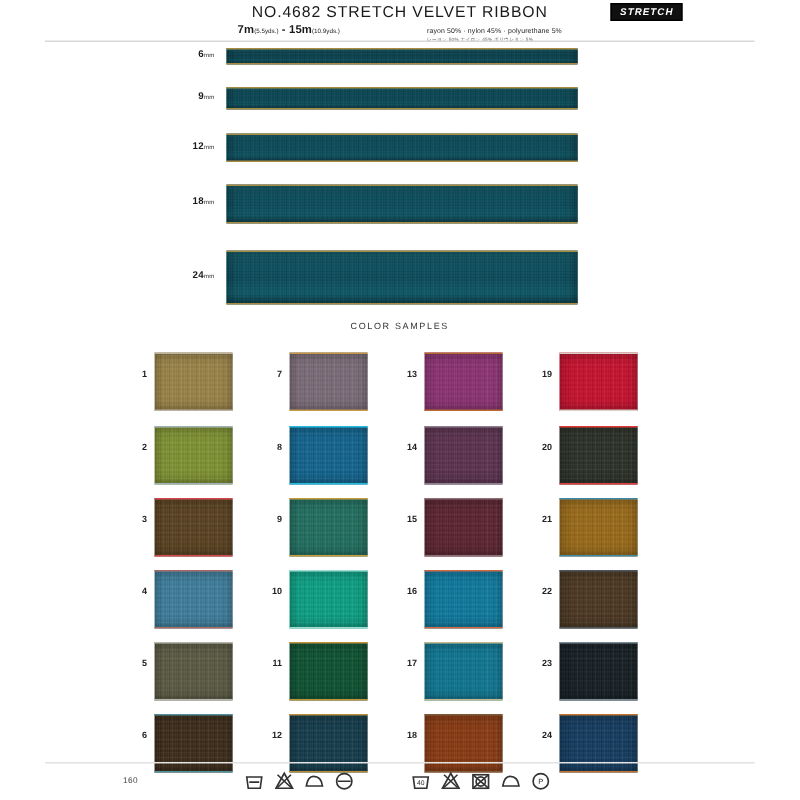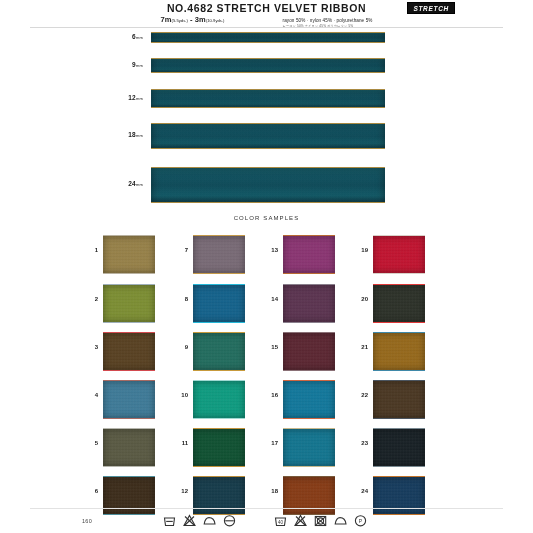--- a/index.html
+++ b/index.html
@@ -10,21 +10,21 @@
     color:#1a1a1a;
     position:relative;
     overflow:hidden;
   }
   .page{position:absolute;inset:0;}
 
   
   .title{
     position:absolute;left:0;right:0;top:2px;
     text-align:center;
-    font-size:10.5px;font-weight:bold;letter-spacing:.6px;
+    font-size:10.5px;font-weight:normal;letter-spacing:.6px;
   }
   .subrow{
     position:absolute;left:0;right:0;top:15px;
     display:flex;justify-content:center;align-items:baseline;gap:58px;
   }
   .len{font-size:7.5px;font-weight:bold;letter-spacing:.1px;white-space:nowrap;}
   .len .sm{font-size:4.2px;font-weight:normal;letter-spacing:0;}
   .comp{font-size:4.6px;letter-spacing:.1px;white-space:nowrap;color:#222;}
   .comp .jp{font-size:3.1px;color:#555;display:block;letter-spacing:.2px;margin-top:.5px;}
 
@@ -112,21 +112,21 @@
 <div class="page">
 
   <div class="title">NO.4682  STRETCH  VELVET  RIBBON</div>
 
   <div class="stretch-badge">STRETCH</div>
 
   <div class="subrow">
     <div class="len">
       <span>7m</span><span class="sm">(5.5yds.)</span>
       <span>-</span>
-      <span>3m</span><span class="sm">(10.9yds.)</span>
+      <span>15m</span><span class="sm">(10.9yds.)</span>
     </div>
     <div class="comp">
       <span>rayon 50% · nylon 45% · polyurethane 5%</span>
       <span class="jp">レーヨン 50%  ナイロン 45%  ポリウレタン 5%</span>
     </div>
   </div>
 
   <div class="hr-top"></div>
 
   <div class="ribbons" id="ribbons">

